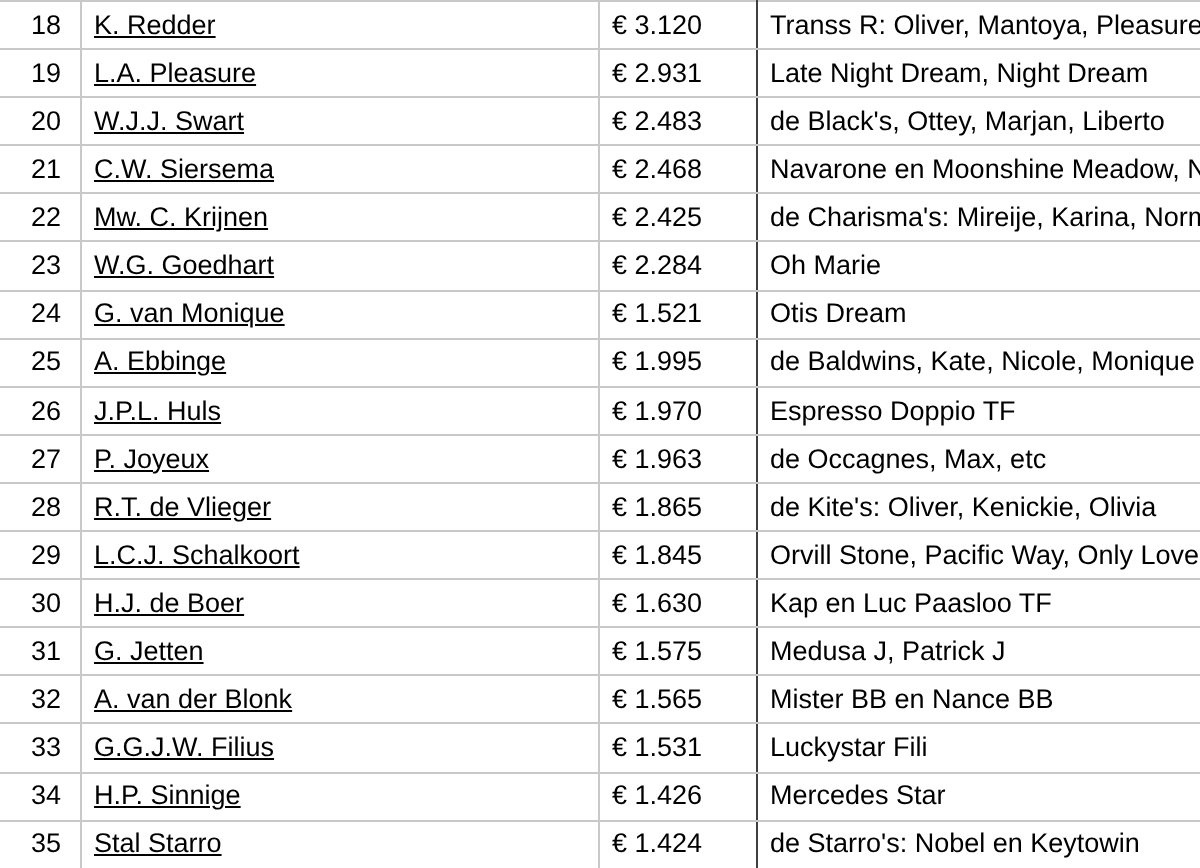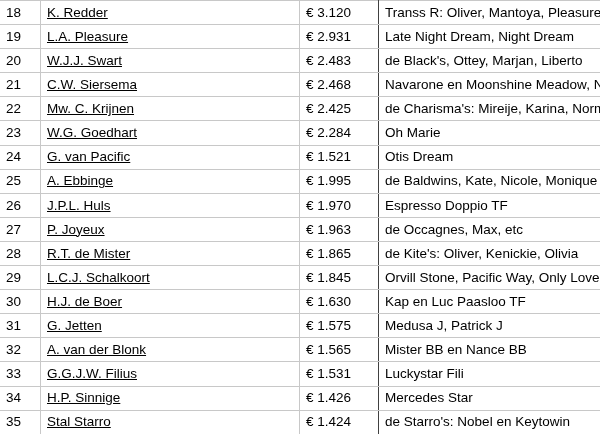--- a/index.html
+++ b/index.html
@@ -28,20 +28,21 @@
     line-height: 1;
     padding: 0 0 0 6px;
     vertical-align: middle;
     white-space: nowrap;
     overflow: hidden;
   }
   td.col-rank {
     width: 34px;
     padding-left: 9px;
     border-right: 1px solid #c8c8c8;
+    text-align: center;
   }
   td.col-owner {
     width: 252px;
     border-right: 1px solid #c8c8c8;
     padding-left: 10px;
     text-decoration: underline;
   }
   td.col-price {
     width: 72px;
     border-right: 1px solid #404040;
@@ -93,21 +94,21 @@
         <td class="col-horses">de Charisma's: Mireije, Karina, Norman</td>
       </tr>
       <tr>
         <td class="col-rank">23</td>
         <td class="col-owner">W.G. Goedhart</td>
         <td class="col-price">€ 2.284</td>
         <td class="col-horses">Oh Marie</td>
       </tr>
       <tr>
         <td class="col-rank">24</td>
-        <td class="col-owner">G. van Pacific</td>
+        <td class="col-owner">G. van Monique</td>
         <td class="col-price">€ 1.521</td>
         <td class="col-horses">Otis Dream</td>
       </tr>
       <tr>
         <td class="col-rank">25</td>
         <td class="col-owner">A. Ebbinge</td>
         <td class="col-price">€ 1.995</td>
         <td class="col-horses">de Baldwins, Kate, Nicole, Monique</td>
       </tr>
       <tr>
@@ -117,21 +118,21 @@
         <td class="col-horses">Espresso Doppio TF</td>
       </tr>
       <tr>
         <td class="col-rank">27</td>
         <td class="col-owner">P. Joyeux</td>
         <td class="col-price">€ 1.963</td>
         <td class="col-horses">de Occagnes, Max, etc</td>
       </tr>
       <tr>
         <td class="col-rank">28</td>
-        <td class="col-owner">R.T. de Mister</td>
+        <td class="col-owner">R.T. de Vlieger</td>
         <td class="col-price">€ 1.865</td>
         <td class="col-horses">de Kite's: Oliver, Kenickie, Olivia</td>
       </tr>
       <tr>
         <td class="col-rank">29</td>
         <td class="col-owner">L.C.J. Schalkoort</td>
         <td class="col-price">€ 1.845</td>
         <td class="col-horses">Orvill Stone, Pacific Way, Only Love</td>
       </tr>
       <tr>

